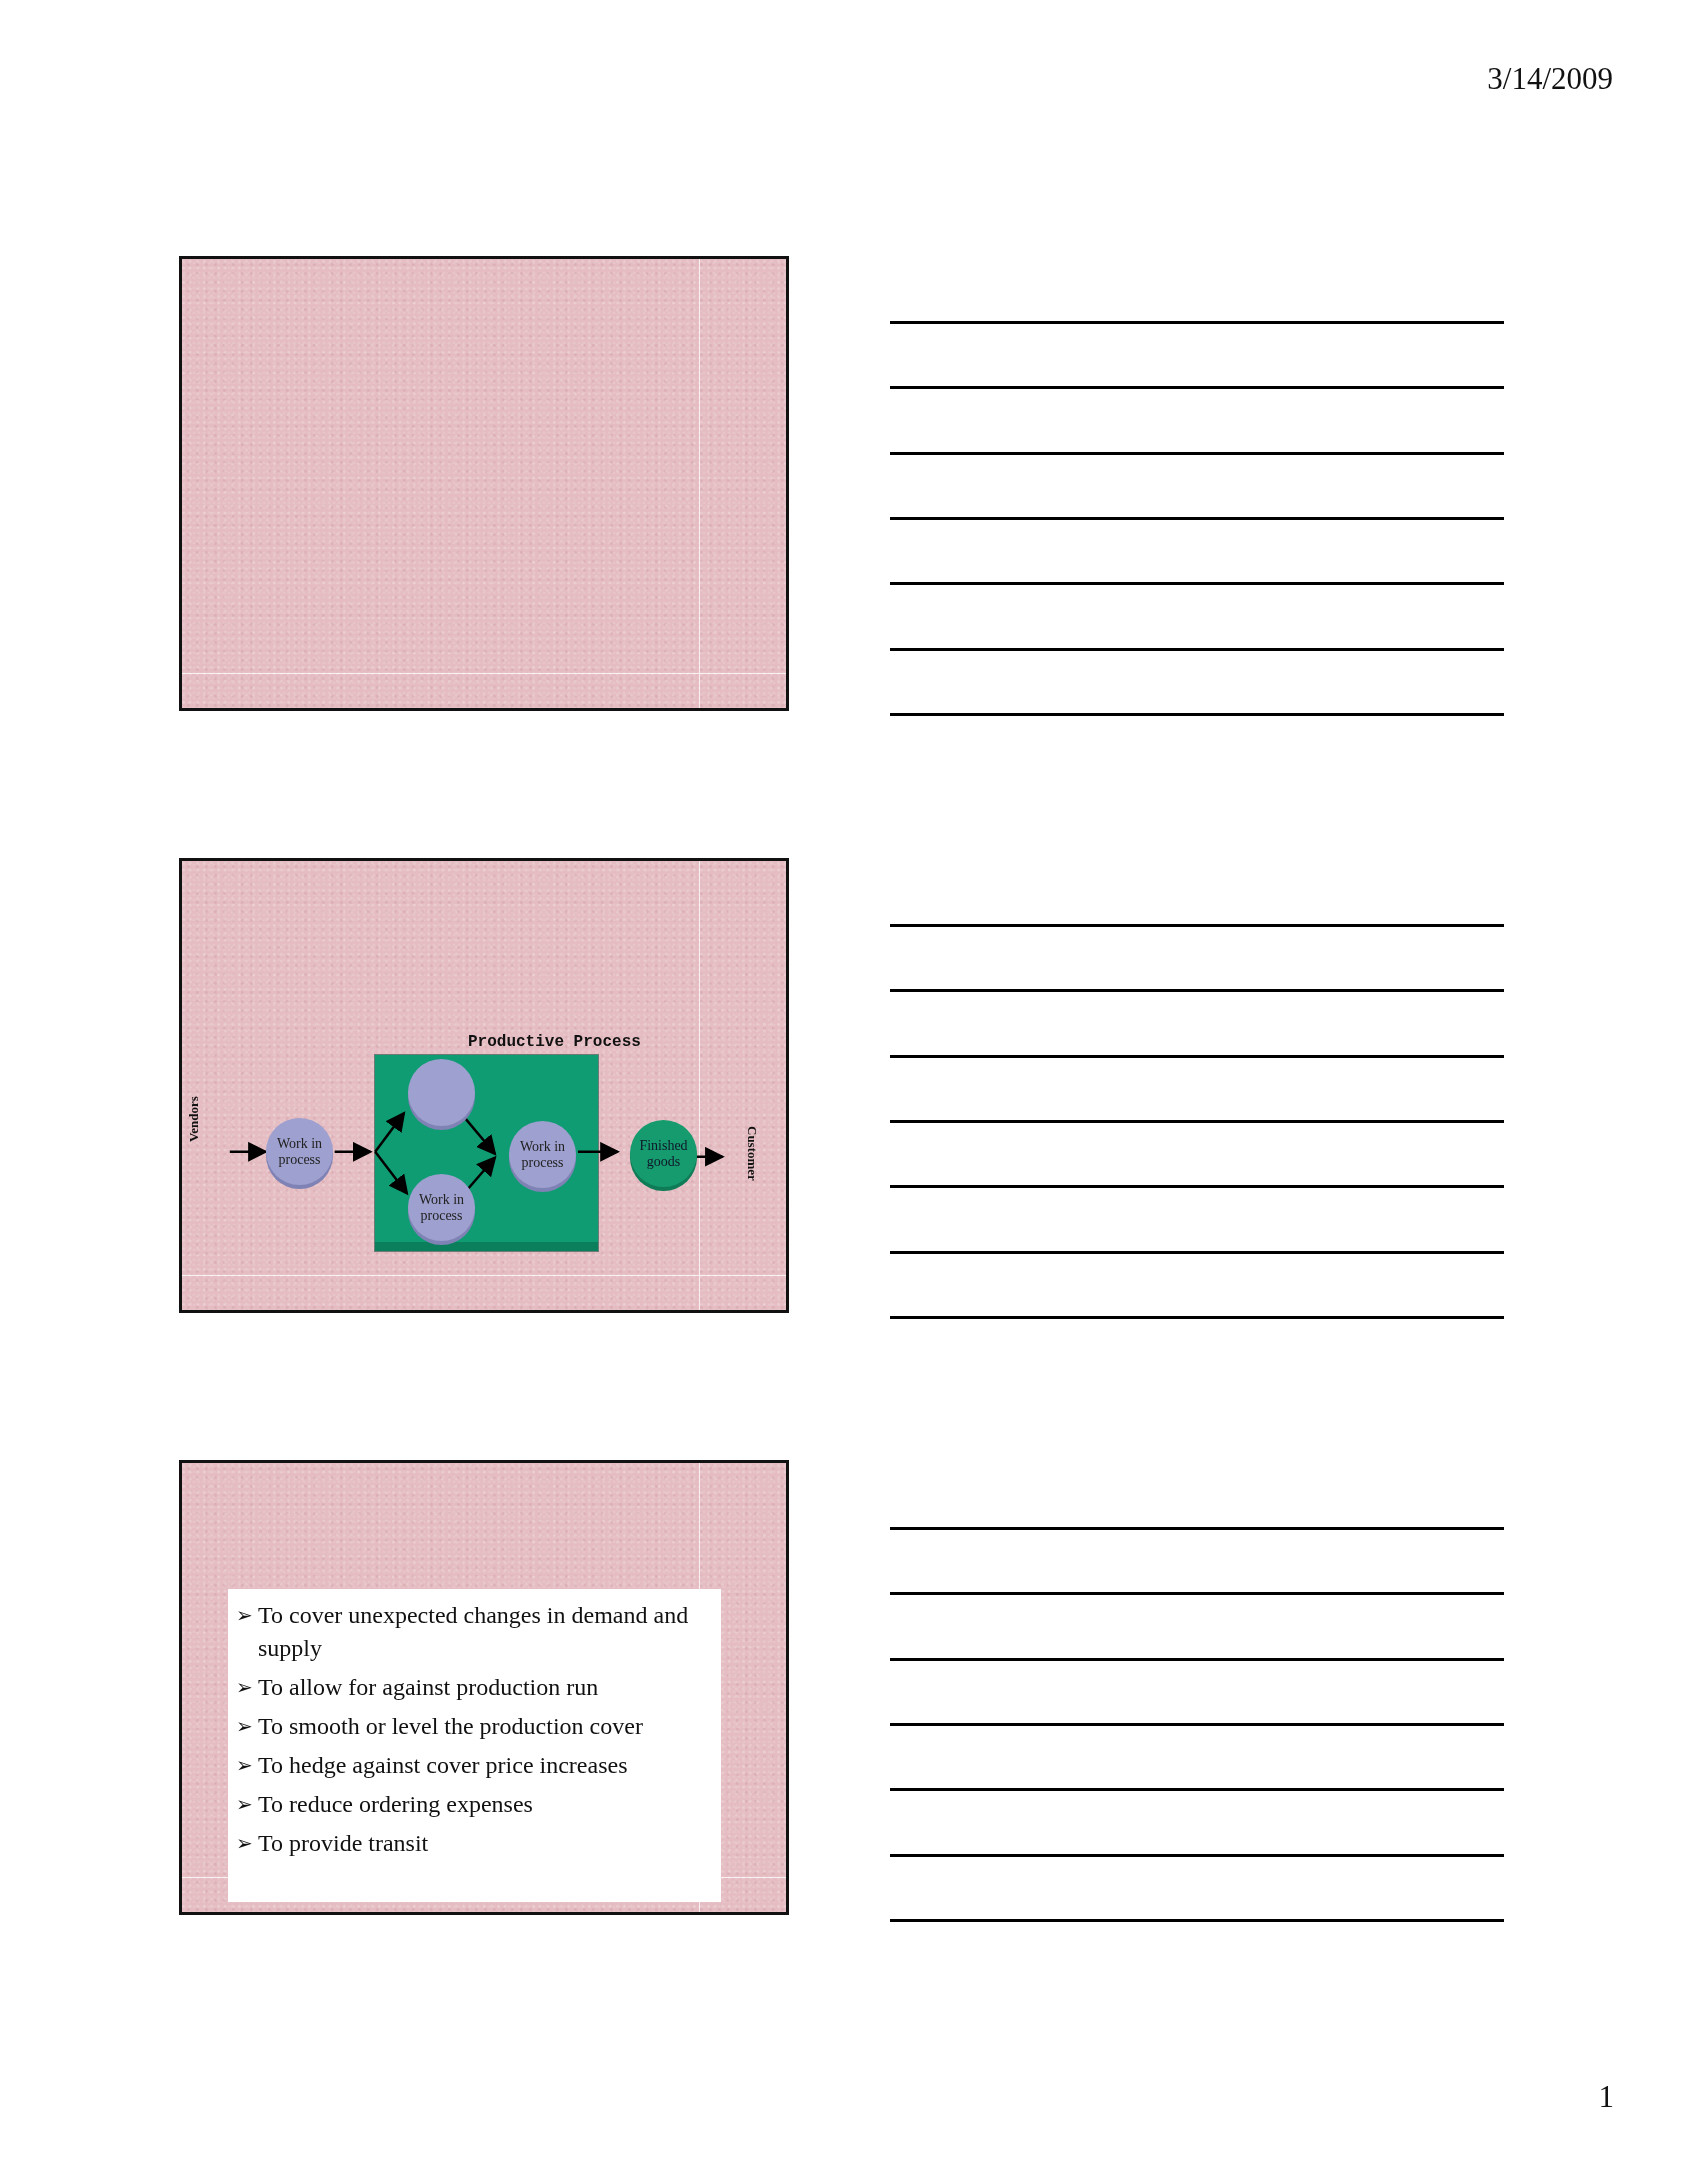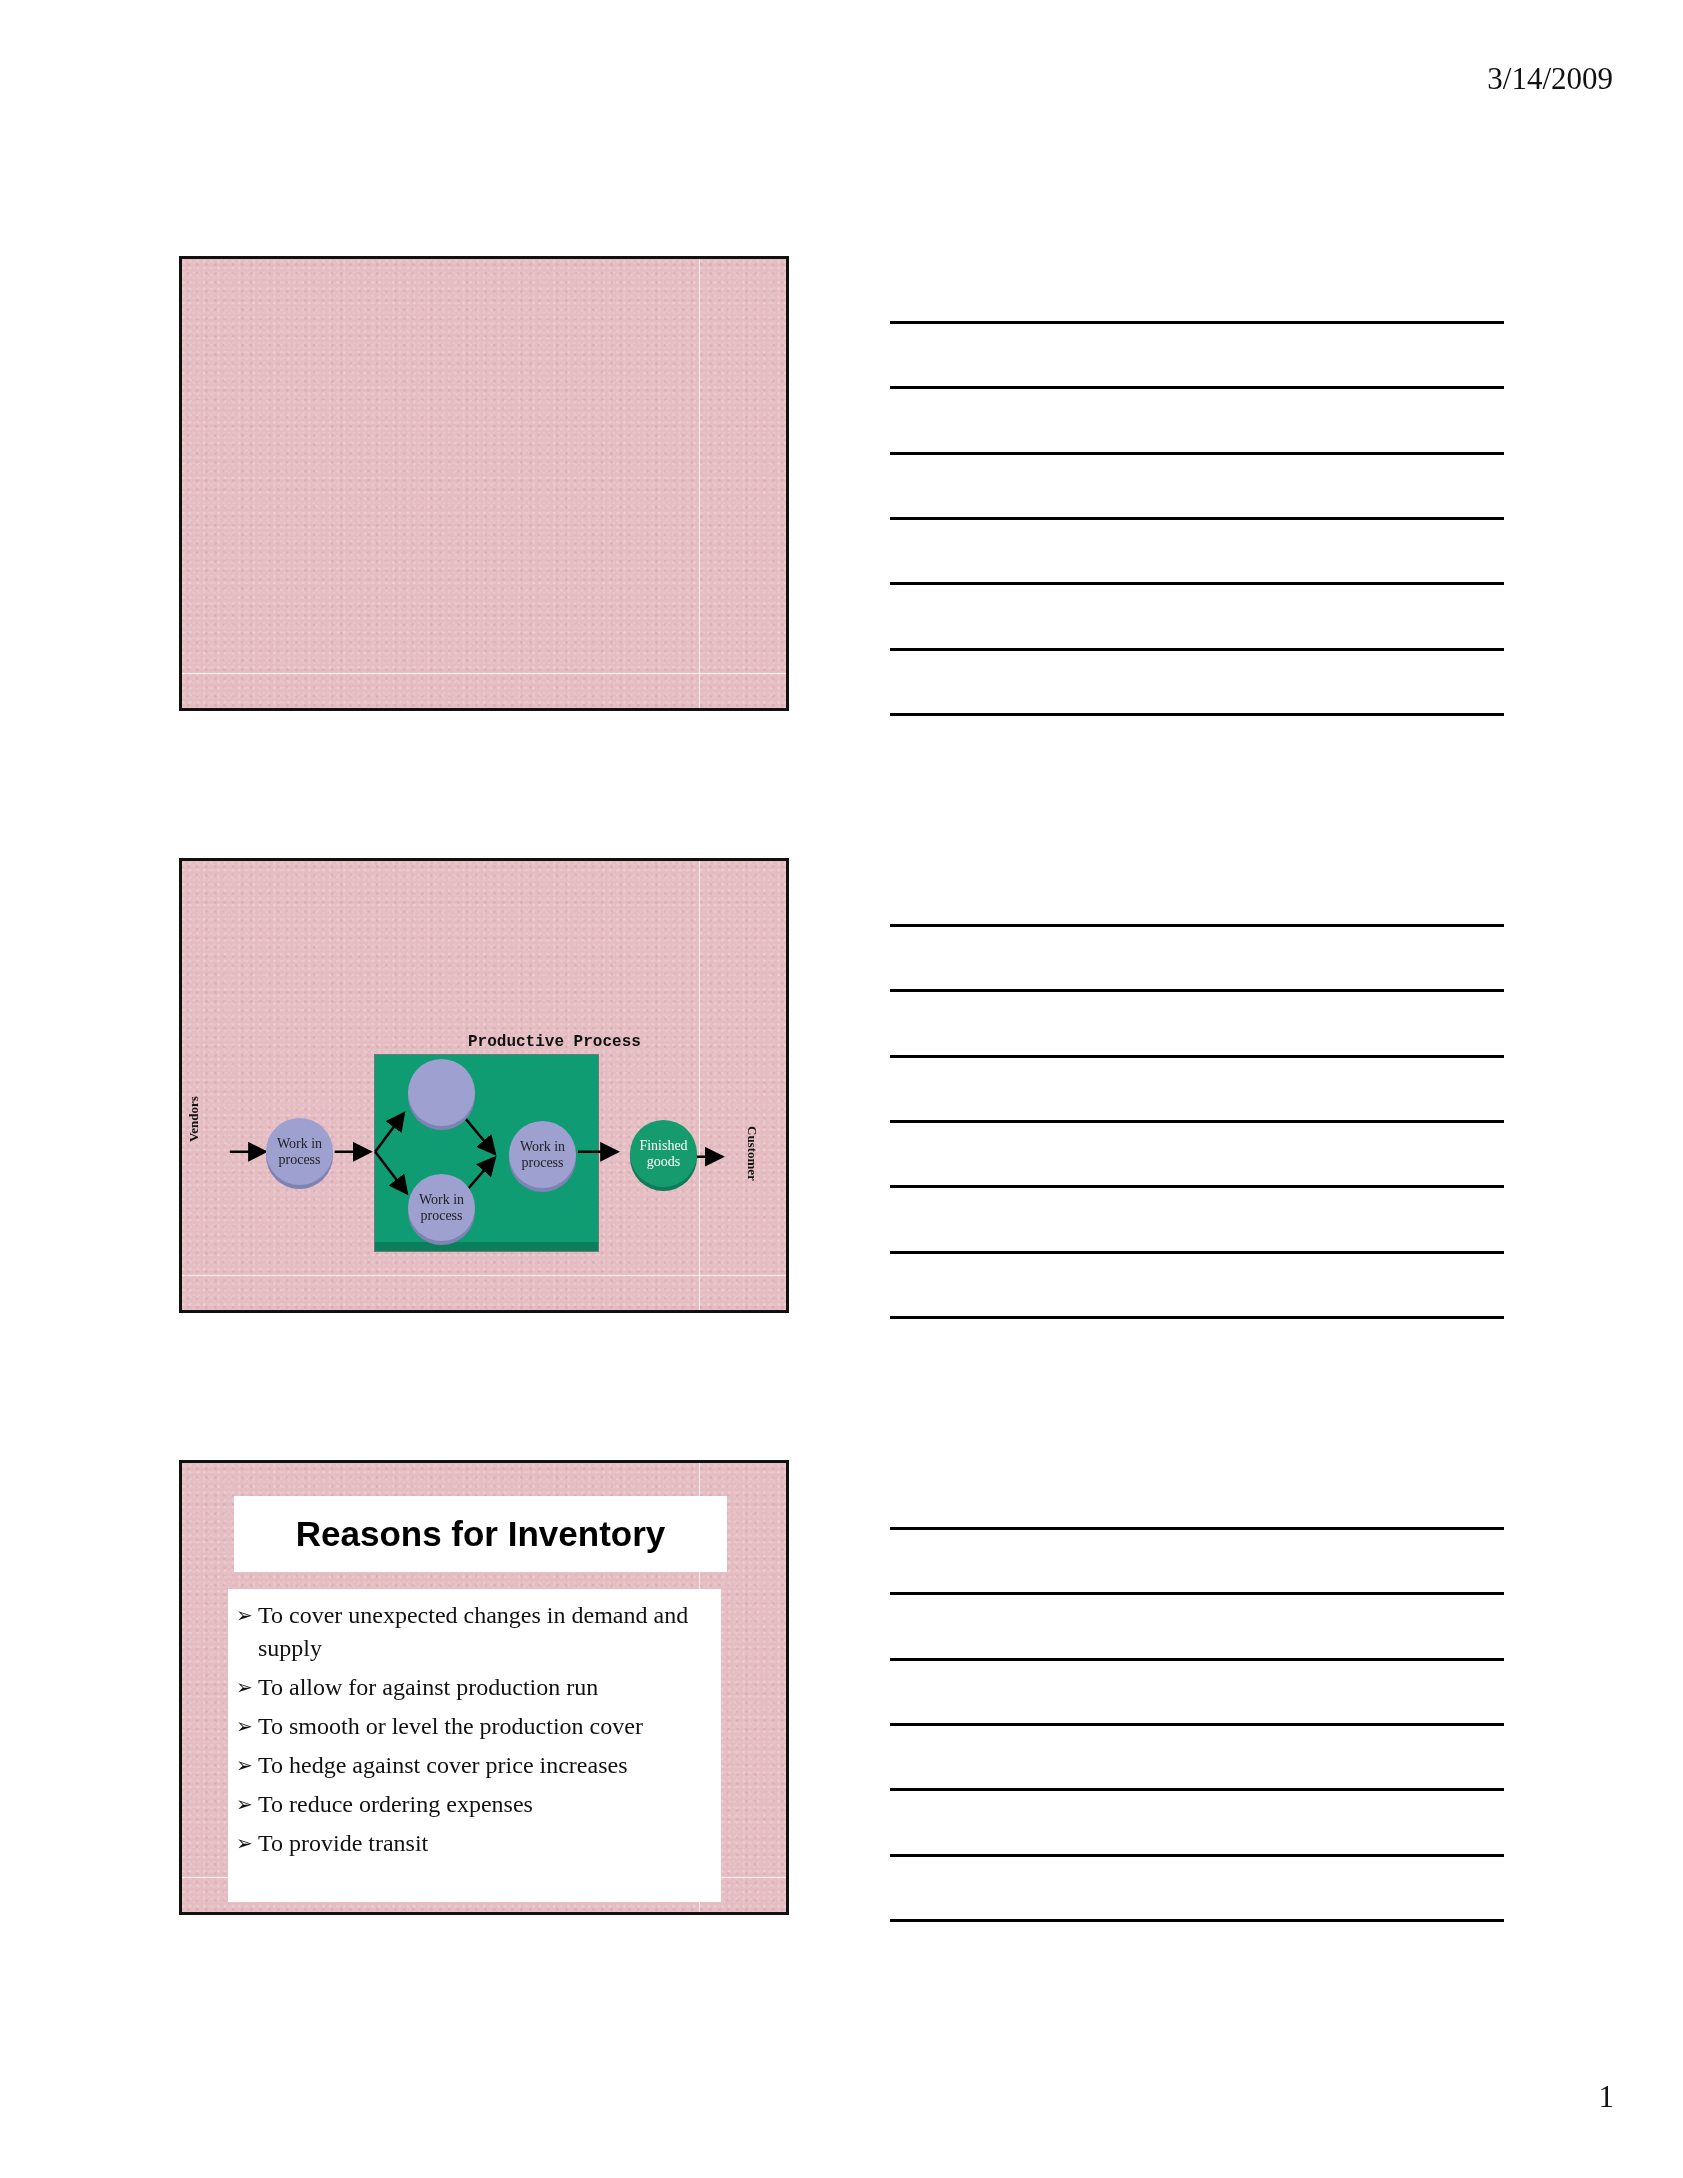--- a/index.html
+++ b/index.html
@@ -48,21 +48,21 @@
   .bullets li .arrow { position: absolute; left: 0; top: 0; font-size: 20px; }
 
   
   .green { position: absolute; left: 192px; top: 193px; width: 225px; height: 198px; background: #0f9c72;
     border: 1px solid #6c7b76; box-sizing: border-box; }
   .green::after { content: ""; position: absolute; left: 0; right: 0; bottom: 0; height: 9px; background: #0b7f5c; }
   .circle { position: absolute; width: 67px; height: 67px; border-radius: 50%;
     background: #9ea0cf; box-shadow: 0 4px 0 #7f82b4;
     display: flex; align-items: center; justify-content: center; text-align: center;
     font-family: "Liberation Serif", serif; font-size: 14px; line-height: 16px; color: #222; }
-  .circle.fg { background: #169b6e; box-shadow: 0 4px 0 #0f7b57; color: #ffffff; }
+  .circle.fg { background: #169b6e; box-shadow: 0 4px 0 #0f7b57; color: #0f172a; }
   .plabel { position: absolute; left: 286px; top: 172px; font-family: Liberation Mono, monospace; font-weight: bold; font-size: 16px; color: #111; white-space: nowrap; }
   .vtext { position: absolute; font-family: "Liberation Serif", serif; font-weight: bold; font-size: 13px; color: #111; white-space: nowrap; }
   .vendors { left: 4px; top: 281px; transform: rotate(-90deg); transform-origin: left top; }
   .customer { left: 578px; top: 265px; transform: rotate(90deg); transform-origin: left top; }
 
   .lines { position: absolute; left: 890px; width: 614px; }
   .lines .ln { position: absolute; left: 0; width: 614px; height: 3px; background: #000; }
 </style>
 </head>
 <body>
@@ -133,23 +133,20 @@
   <div class="ln" style="top:131px"></div>
   <div class="ln" style="top:196px"></div>
   <div class="ln" style="top:261px"></div>
   <div class="ln" style="top:327px"></div>
   <div class="ln" style="top:392px"></div>
 </div>
 
 <div class="slide s3">
   <div class="vline"></div>
   <div class="hline"></div>
-  <div class="titlebox">
-    <span>Reasons for Inventory</span>
-  </div>
   <div class="contentbox">
     <ul class="bullets">
       <li><span class="arrow">➢</span><span>To cover unexpected changes in demand and supply</span></li>
       <li><span class="arrow">➢</span><span>To allow for against production run</span></li>
       <li><span class="arrow">➢</span><span>To smooth or level the production cover</span></li>
       <li><span class="arrow">➢</span><span>To hedge against cover price increases</span></li>
       <li><span class="arrow">➢</span><span>To reduce ordering expenses</span></li>
       <li><span class="arrow">➢</span><span>To provide transit</span></li>
     </ul>
   </div>

